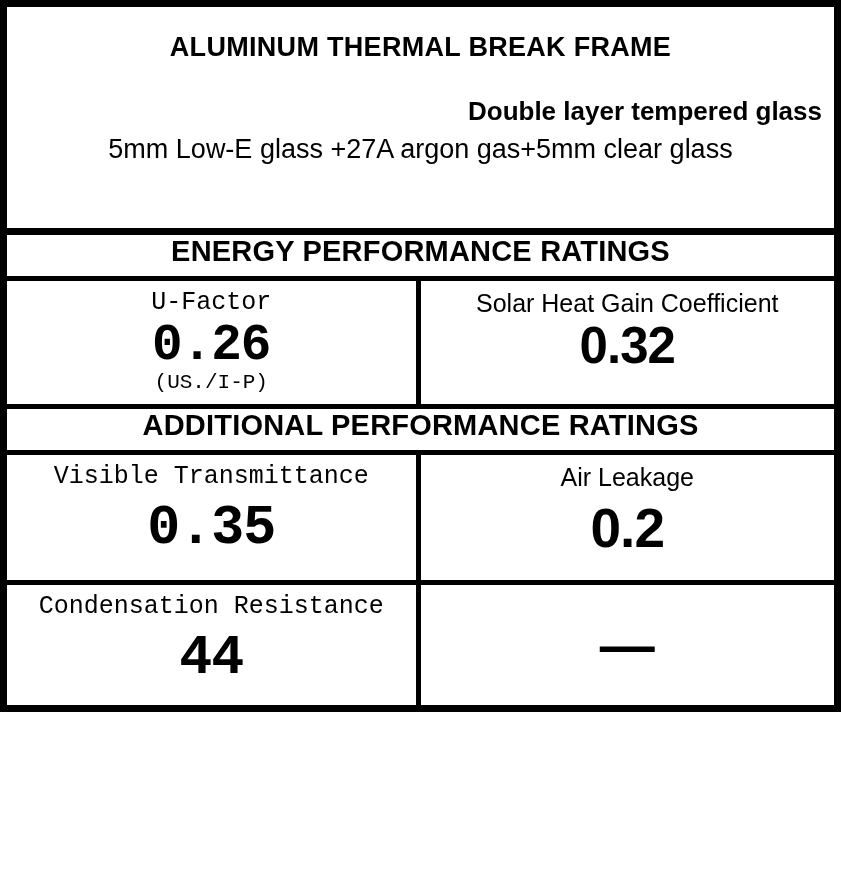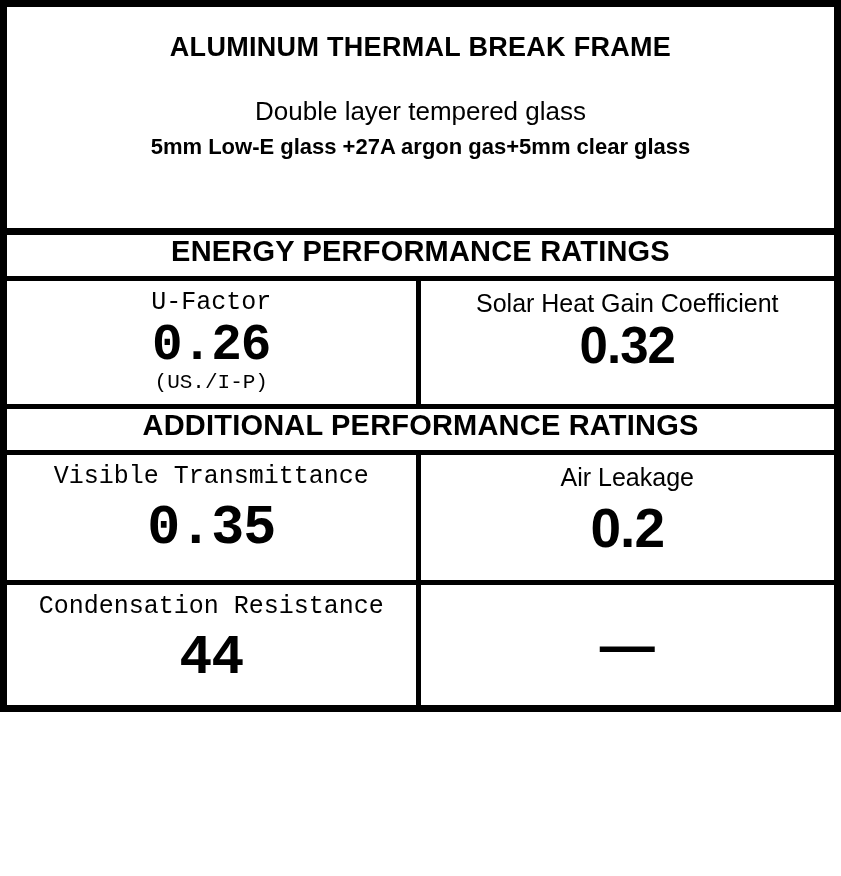--- a/index.html
+++ b/index.html
@@ -36,27 +36,28 @@
   }
   .product-title {
     font-size: 27px;
     font-weight: bold;
     letter-spacing: 0.3px;
     line-height: 1.1;
     margin-bottom: 32px;
   }
   .glass-line-1 {
     font-size: 26px;
-    font-weight: normal;
+    font-weight: bold;
     line-height: 1.25;
     margin-bottom: 6px;
+    text-align: right;
   }
   .glass-line-2 {
-    font-size: 22px;
-    font-weight: bold;
+    font-size: 27px;
+    font-weight: normal;
     line-height: 1.25;
   }
 
   
   .section-heading {
     box-sizing: border-box;
     text-align: center;
     font-size: 29px;
     font-weight: bold;
     letter-spacing: 0.2px;

